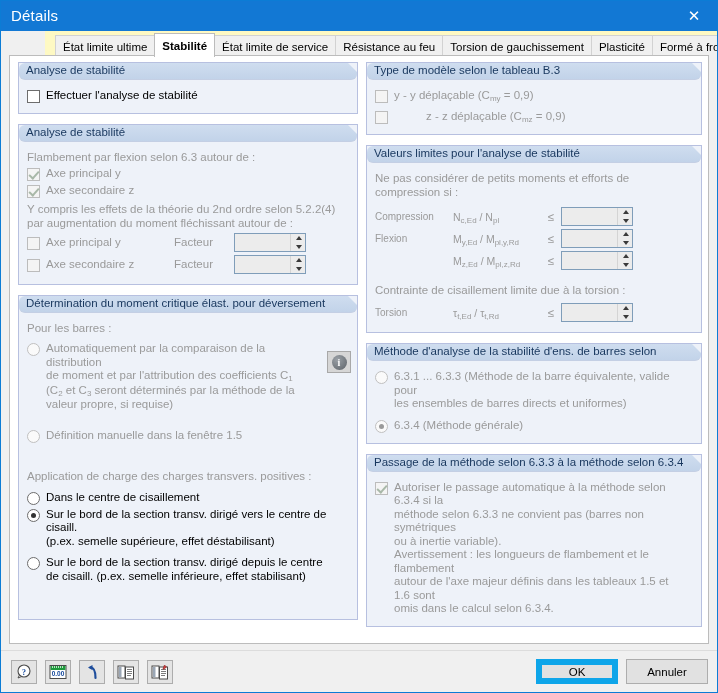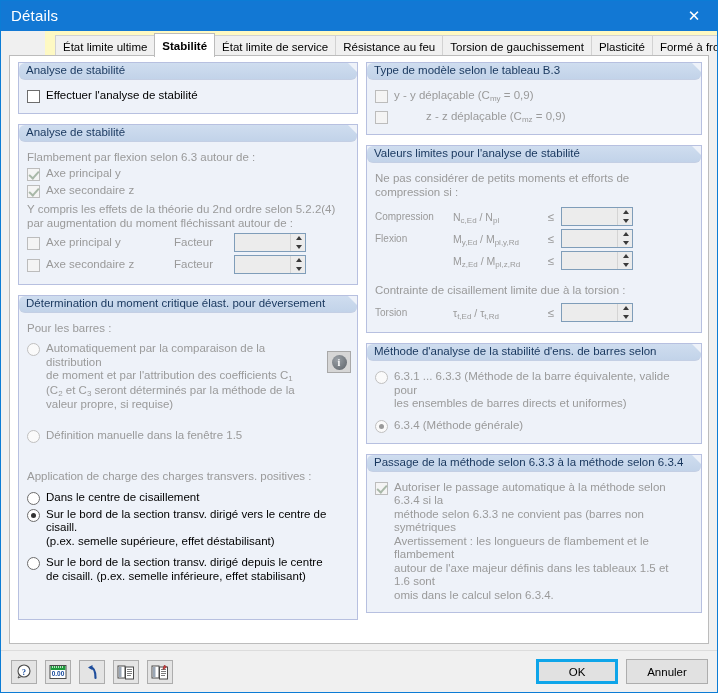--- a/index.html
+++ b/index.html
@@ -225,21 +225,21 @@
   }
   .dlgbtn {
     position: absolute; top: 8px;
     width: 82px; height: 25px;
     background: #e1e1e1;
     border: 1px solid #adadad;
     font-size: 11.5px; color: #000;
     display: flex; align-items: center; justify-content: center;
     cursor: pointer;
   }
-  .dlgbtn.primary { border: 3px solid #0ea5e9; background: #e1e1e1; }
+  .dlgbtn.primary { border: 6px solid #0ea5e9; background: #e1e1e1; }
 </style>
 </head>
 <body>
 
 <div id="app">
 
   <div class="titlebar">
     <div class="title">Détails</div>
     <div class="close">✕</div>
   </div>
@@ -482,20 +482,21 @@
       </div>
 
       <div class="group">
         <div class="ghead">Passage de la méthode selon 6.3.3 à la méthode selon 6.3.4</div>
         <div class="gbody">
           <div class="row">
             <div class="cb on dis"></div>
             <div style="width:290px;">
               <div class="lbl dis">Autoriser le passage automatique à la méthode selon 6.3.4 si la</div>
               <div class="lbl dis">méthode selon 6.3.3 ne convient pas (barres non symétriques</div>
+              <div class="lbl dis">ou à inertie variable).</div>
               <div class="lbl dis">Avertissement : les longueurs de flambement et le flambement</div>
               <div class="lbl dis">autour de l'axe majeur définis dans les tableaux 1.5 et 1.6 sont</div>
               <div class="lbl dis">omis dans le calcul selon 6.3.4.</div>
             </div>
           </div>
         </div>
       </div>
 
     </div>
   </div>

